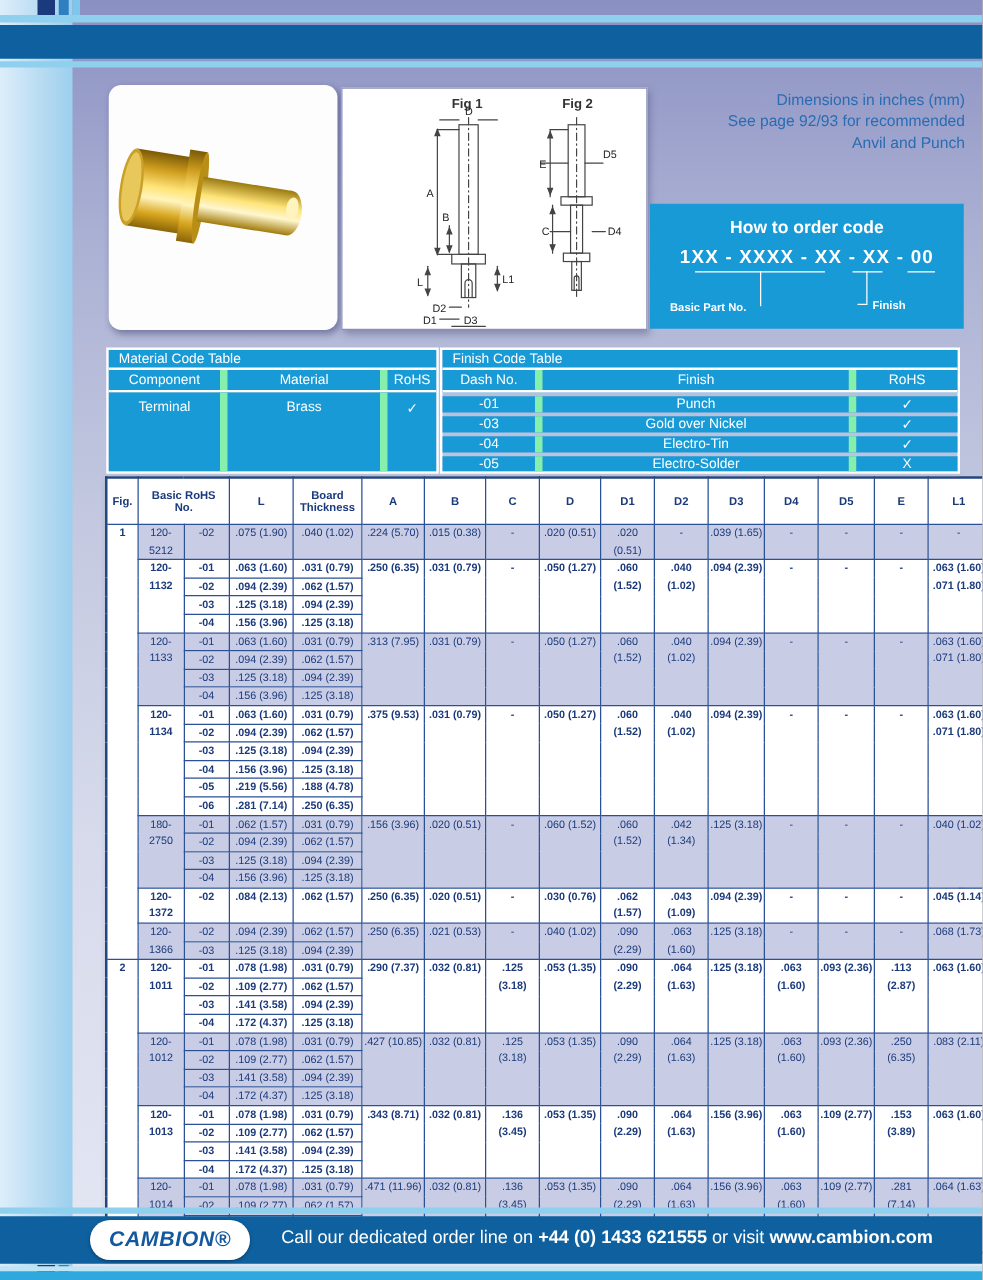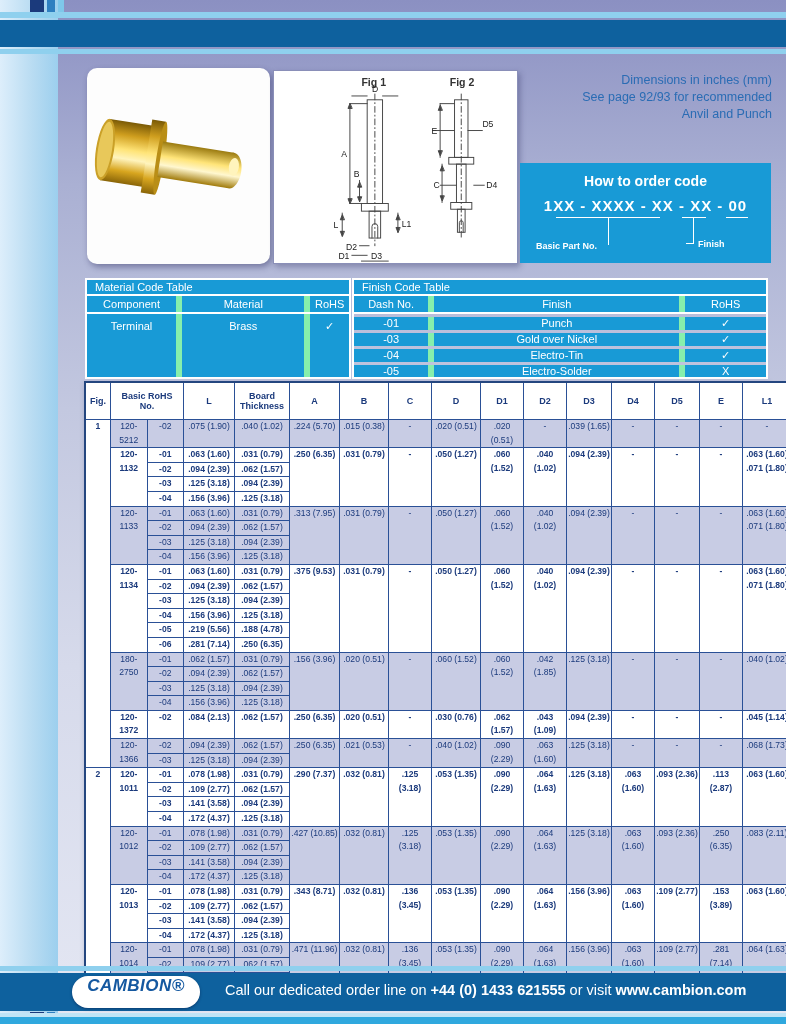--- a/index.html
+++ b/index.html
@@ -51,21 +51,21 @@
   tr.g-plain td{background:#c8cce4;}
   tr.g-bold td{background:#fff;font-weight:700;}
   td.fig-cell{vertical-align:middle;font-weight:700;font-size:10px;background:#fff !important;}
   
   .ft-stripe1{position:absolute;left:0;top:966px;width:786px;height:5px;background:#8fd0ee;}
   .ft-bar{position:absolute;left:0;top:973px;width:786px;height:38px;background:#0e619e;}
   .ft-stripe2{position:absolute;left:0;top:1013px;width:786px;height:4px;background:#bfe4f6;}
   .ft-cyan{position:absolute;left:0;top:1017px;width:786px;height:7px;background:#2fa8de;}
   .page-num{position:absolute;left:40px;top:1038px;color:#1b3a7c;font-size:11px;font-weight:400;}
   .logo-pill{position:absolute;left:72px;top:976px;width:128px;height:32px;background:#fff;border-radius:16px;
-             display:flex;justify-content:center;box-shadow:0 1px 3px rgba(0,0,40,.4);}
+             display:flex;align-items:center;justify-content:center;box-shadow:0 1px 3px rgba(0,0,40,.4);}
   .logo-text{color:#1458a0;font-size:17px;font-weight:700;font-style:italic;letter-spacing:.5px;}
   .ft-text{position:absolute;left:225px;top:982px;width:550px;color:#fff;font-size:14.5px;}
   .ft-text b{font-weight:700;}
   svg text{font-family:"Liberation Sans",sans-serif;}
 </style>
 </head>
 <body>
 
 <div class="page">
 
@@ -408,21 +408,21 @@
           <tr class="g-plain">
             <td rowspan="4">180-2750</td>
             <td>-01</td>
             <td>.062 (1.57)</td>
             <td>.031 (0.79)</td>
             <td rowspan="4">.156 (3.96)</td>
             <td rowspan="4">.020 (0.51)</td>
             <td rowspan="4">-</td>
             <td rowspan="4">.060 (1.52)</td>
             <td rowspan="4">.060 (1.52)</td>
-            <td rowspan="4">.042 (1.85)</td>
+            <td rowspan="4">.042 (1.34)</td>
             <td rowspan="4">.125 (3.18)</td>
             <td rowspan="4">-</td>
             <td rowspan="4">-</td>
             <td rowspan="4">-</td>
             <td rowspan="4">.040 (1.02)</td>
           </tr>
           <tr class="g-plain">
             <td>-02</td>
             <td>.094 (2.39)</td>
             <td>.062 (1.57)</td>

